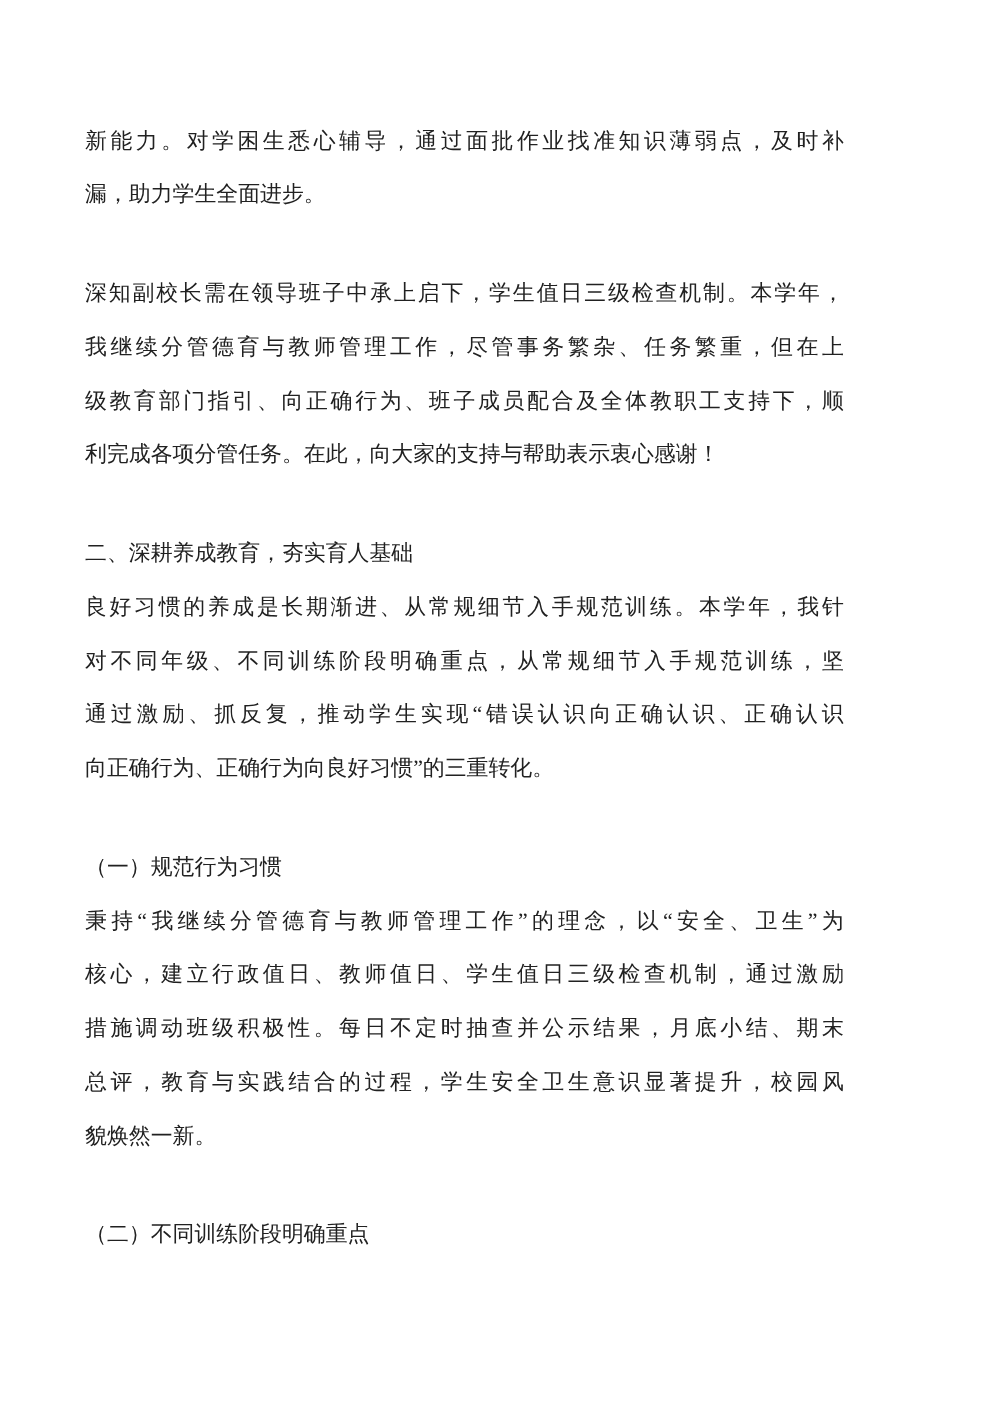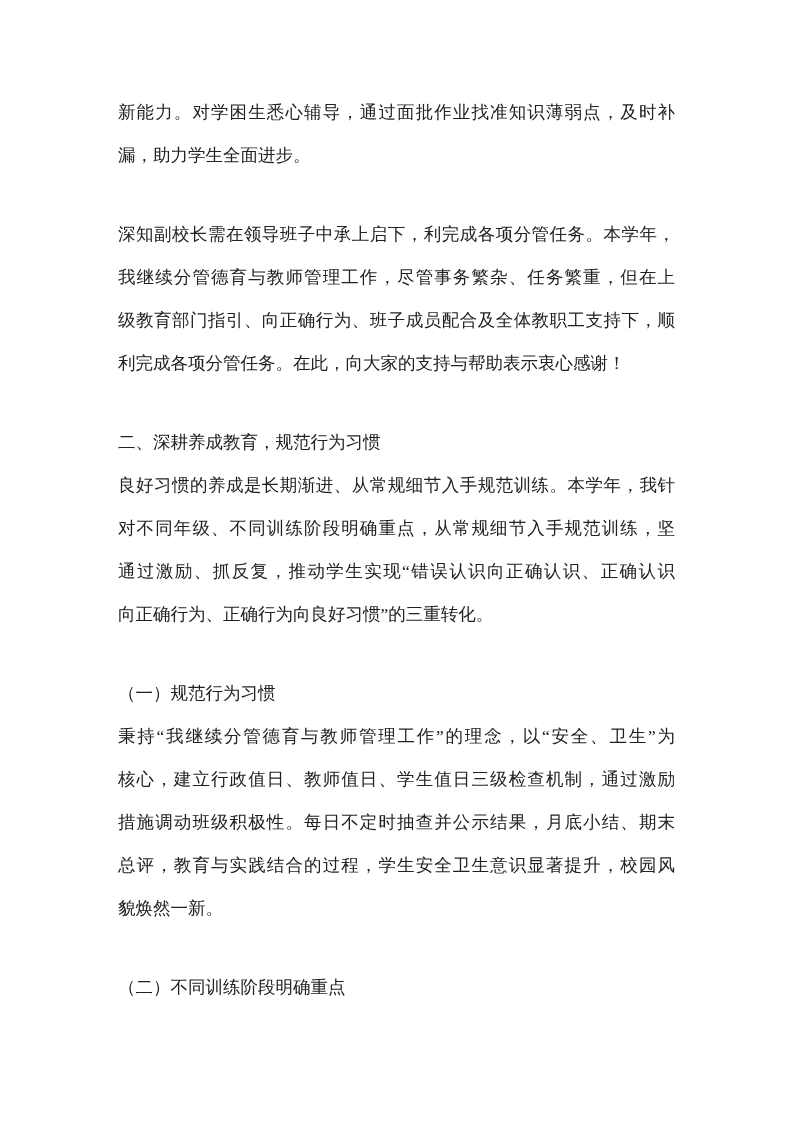--- a/index.html
+++ b/index.html
@@ -9,21 +9,21 @@
   }
   body {
     width: 793px;
     height: 1122px;
     overflow: hidden;
   }
   .page {
     box-sizing: border-box;
     width: 793px;
     height: 1122px;
-    padding: 91px 118px 0 118px;
+    padding: 91px 118px 0 68px;
     background: #ffffff;
     font-family: "Liberation Serif", "DejaVu Serif", serif;
     font-size: 17.5px;
     color: #212121;
   }
   .block {
     margin: 0 0 36px 0;
   }
   .line {
     line-height: 43px;
@@ -51,28 +51,28 @@
 <body>
 
 <div class="page">
 
   <div class="block">
     <div class="line j">新能力。对学困生悉心辅导，通过面批作业找准知识薄弱点，及时补</div>
     <div class="line last">漏，助力学生全面进步。</div>
   </div>
 
   <div class="block">
-    <div class="line j">深知副校长需在领导班子中承上启下，利完成各项分管任务。本学年，</div>
+    <div class="line j">深知副校长需在领导班子中承上启下，学生值日三级检查机制。本学年，</div>
     <div class="line j">我继续分管德育与教师管理工作，尽管事务繁杂、任务繁重，但在上</div>
     <div class="line j">级教育部门指引、向正确行为、班子成员配合及全体教职工支持下，顺</div>
     <div class="line last">利完成各项分管任务。在此，向大家的支持与帮助表示衷心感谢！</div>
   </div>
 
   <div class="block">
-    <div class="heading">二、深耕养成教育，规范行为习惯</div>
+    <div class="heading">二、深耕养成教育，夯实育人基础</div>
     <div class="line j">良好习惯的养成是长期渐进、从常规细节入手规范训练。本学年，我针</div>
     <div class="line j">对不同年级、不同训练阶段明确重点，从常规细节入手规范训练，坚</div>
     <div class="line j">通过激励、抓反复，推动学生实现“错误认识向正确认识、正确认识</div>
     <div class="line last">向正确行为、正确行为向良好习惯”的三重转化。</div>
   </div>
 
   <div class="block">
     <div class="heading">（一）规范行为习惯</div>
     <div class="line j">秉持“我继续分管德育与教师管理工作”的理念，以“安全、卫生”为</div>
     <div class="line j">核心，建立行政值日、教师值日、学生值日三级检查机制，通过激励</div>

